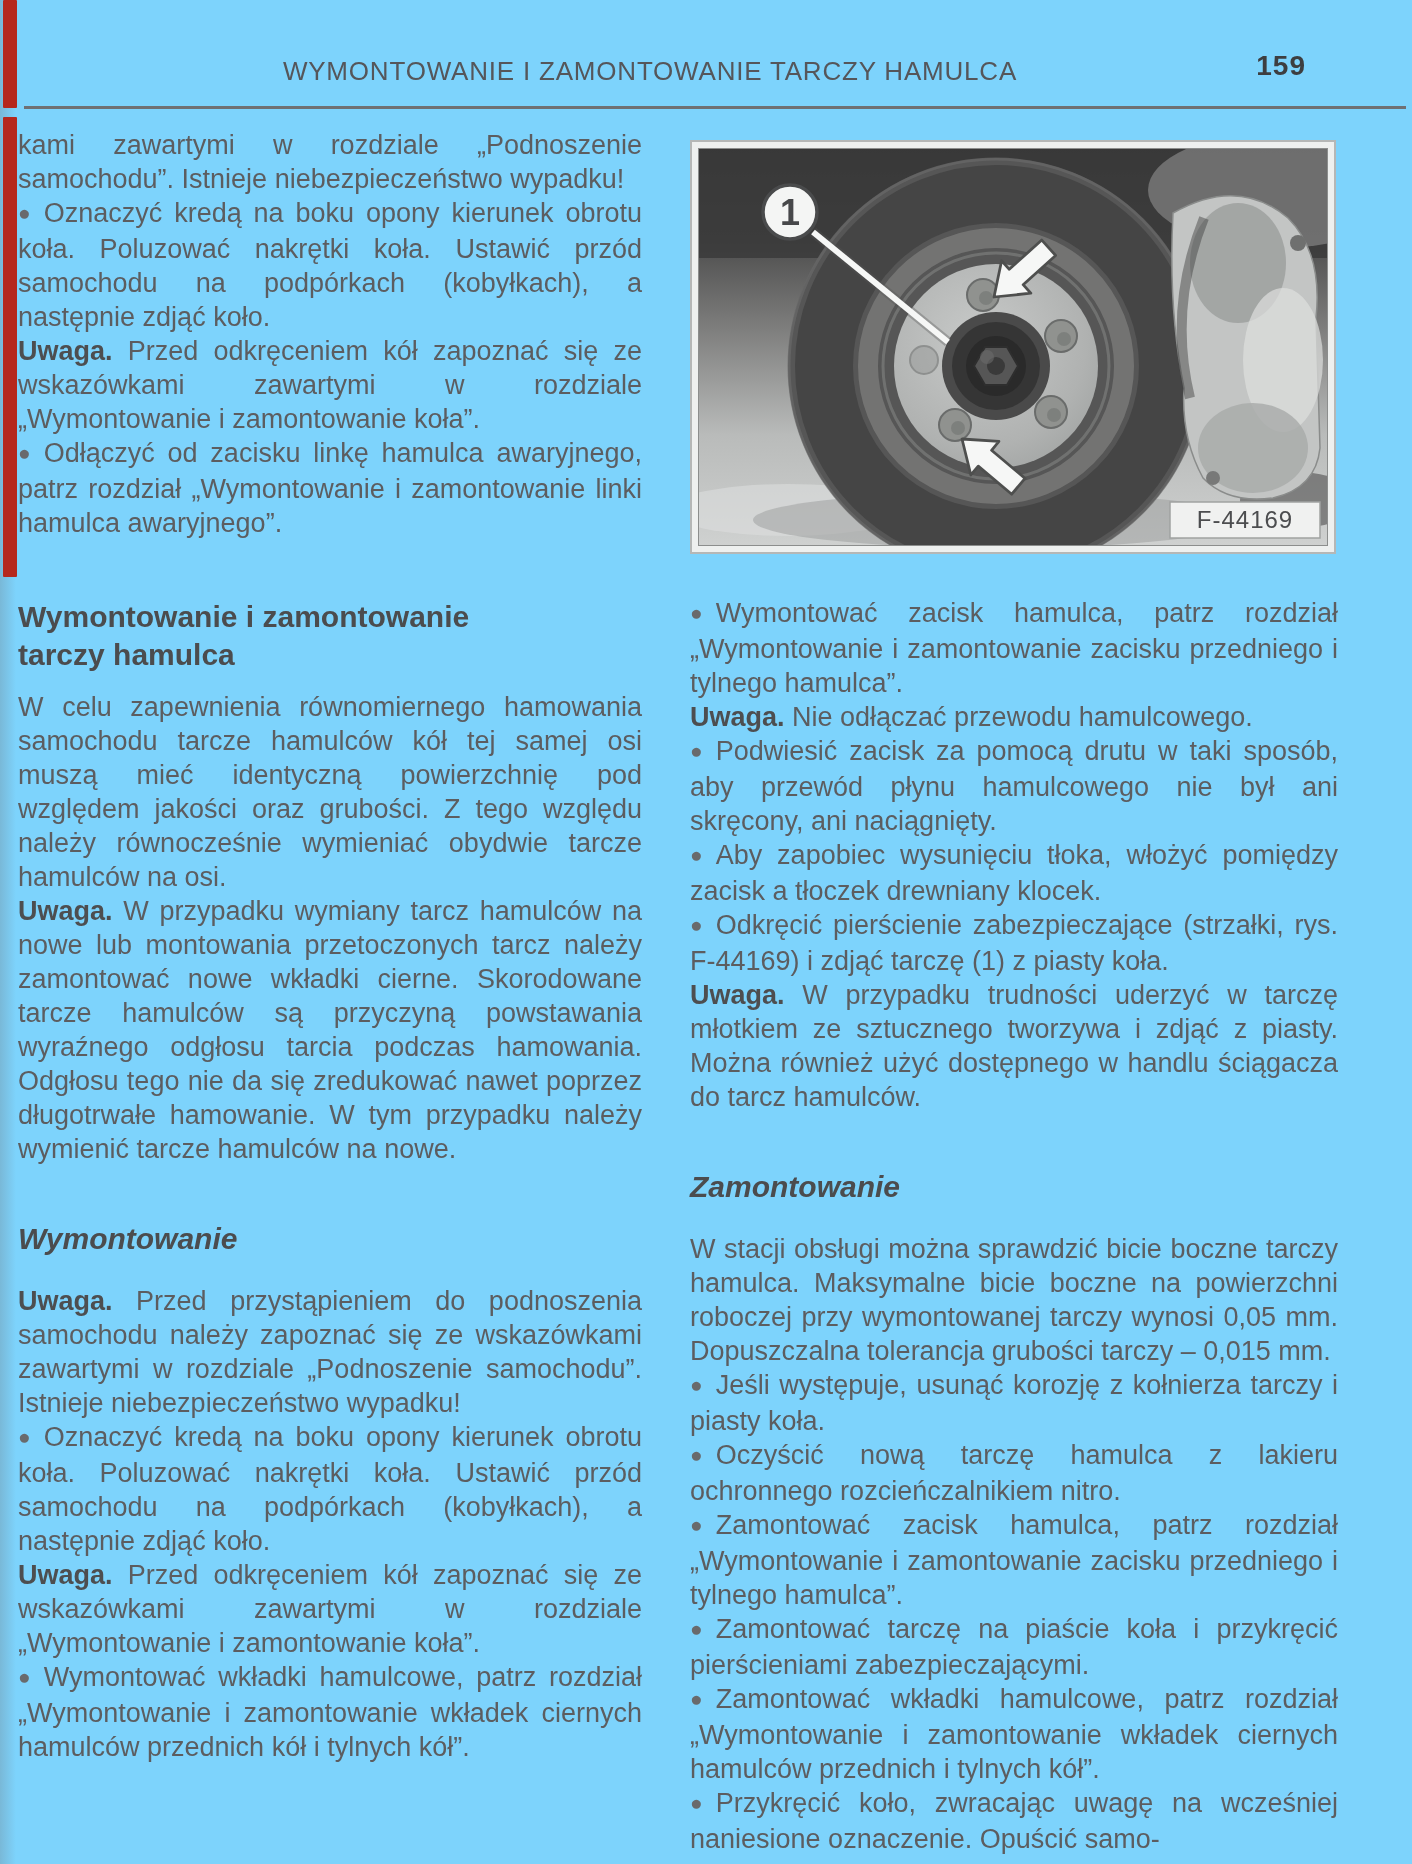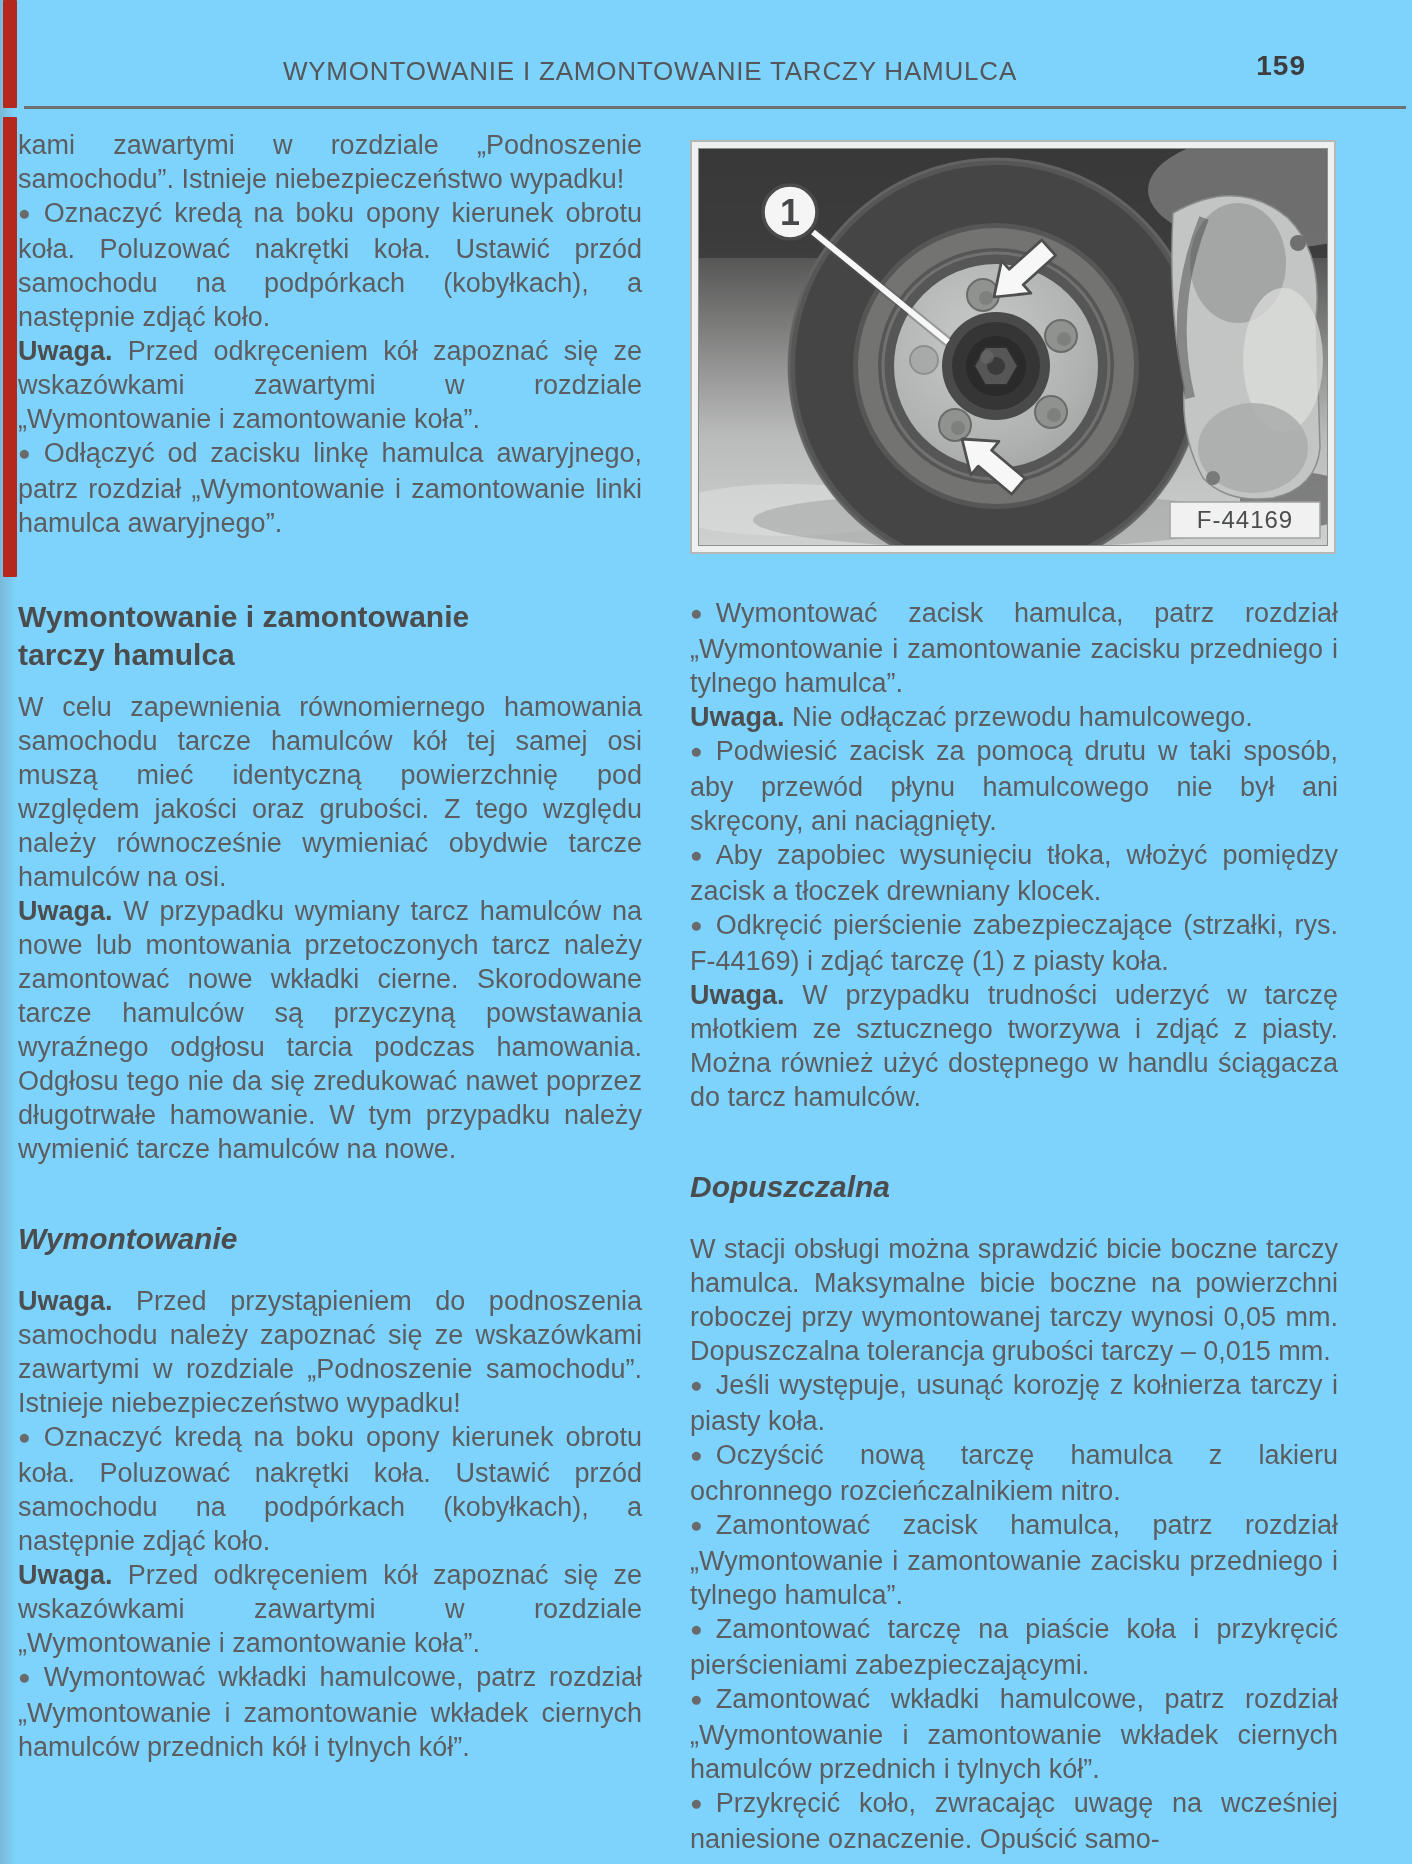--- a/index.html
+++ b/index.html
@@ -166,21 +166,21 @@
     </svg>
   </div>
 
   <div id="right-column" class="col right">
       <div class="para bullet"><span class="dot">●</span>Wymontować zacisk hamulca, patrz rozdział „Wymontowanie i zamontowanie zacisku przedniego i tylnego hamulca”.</div>
       <div class="para"><span class="lead">Uwaga.</span> Nie odłączać przewodu hamulcowego.</div>
       <div class="para bullet"><span class="dot">●</span>Podwiesić zacisk za pomocą drutu w taki sposób, aby przewód płynu hamulcowego nie był ani skręcony, ani naciągnięty.</div>
       <div class="para bullet"><span class="dot">●</span>Aby zapobiec wysunięciu tłoka, włożyć pomiędzy zacisk a tłoczek drewniany klocek.</div>
       <div class="para bullet"><span class="dot">●</span>Odkręcić pierścienie zabezpieczające (strzałki, rys. F-44169) i zdjąć tarczę (1) z piasty koła.</div>
       <div class="para"><span class="lead">Uwaga.</span> W przypadku trudności uderzyć w tarczę młotkiem ze sztucznego tworzywa i zdjąć z piasty. Można również użyć dostępnego w handlu ściągacza do tarcz hamulców.</div>
-      <div class="h3">Dopuszczalna</div>
+      <div class="h3">Zamontowanie</div>
       <div class="para">W stacji obsługi można sprawdzić bicie boczne tarczy hamulca. Maksymalne bicie boczne na powierzchni roboczej przy wymontowanej tarczy wynosi 0,05 mm. Dopuszczalna tolerancja grubości tarczy – 0,015 mm.</div>
       <div class="para bullet"><span class="dot">●</span>Jeśli występuje, usunąć korozję z kołnierza tarczy i piasty koła.</div>
       <div class="para bullet"><span class="dot">●</span>Oczyścić nową tarczę hamulca z lakieru ochronnego rozcieńczalnikiem nitro.</div>
       <div class="para bullet"><span class="dot">●</span>Zamontować zacisk hamulca, patrz rozdział „Wymontowanie i zamontowanie zacisku przedniego i tylnego hamulca”.</div>
       <div class="para bullet"><span class="dot">●</span>Zamontować tarczę na piaście koła i przykręcić pierścieniami zabezpieczającymi.</div>
       <div class="para bullet"><span class="dot">●</span>Zamontować wkładki hamulcowe, patrz rozdział „Wymontowanie i zamontowanie wkładek ciernych hamulców przednich i tylnych kół”.</div>
       <div class="para bullet"><span class="dot">●</span>Przykręcić koło, zwracając uwagę na wcześniej naniesione oznaczenie. Opuścić samo-</div>
     </div>
 
 </div>

